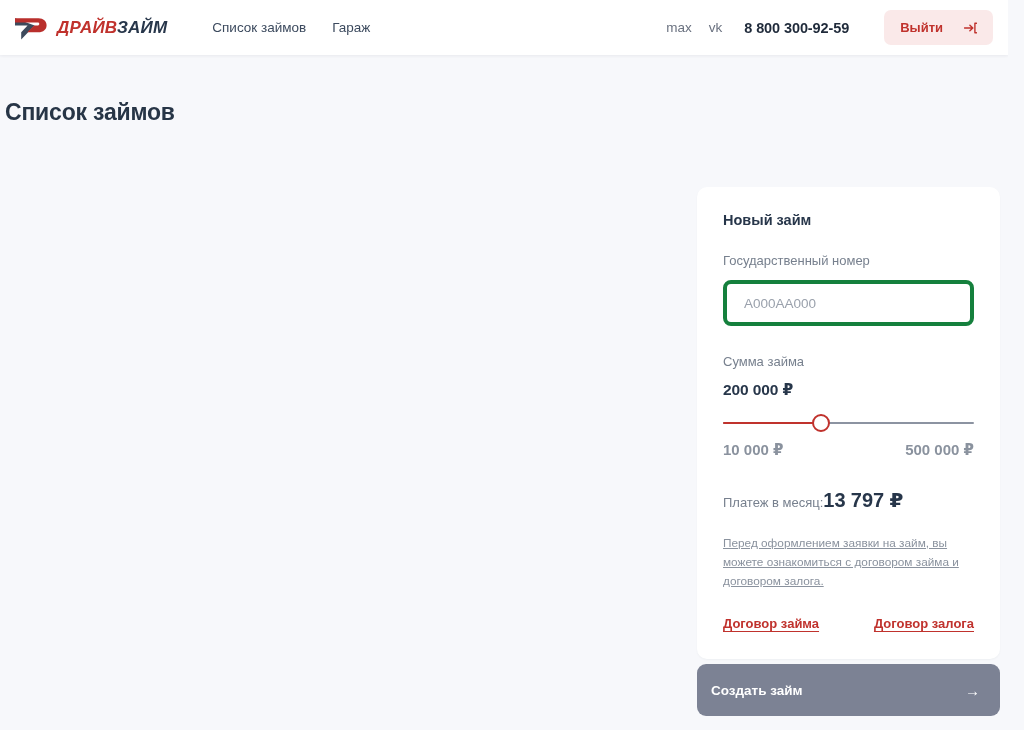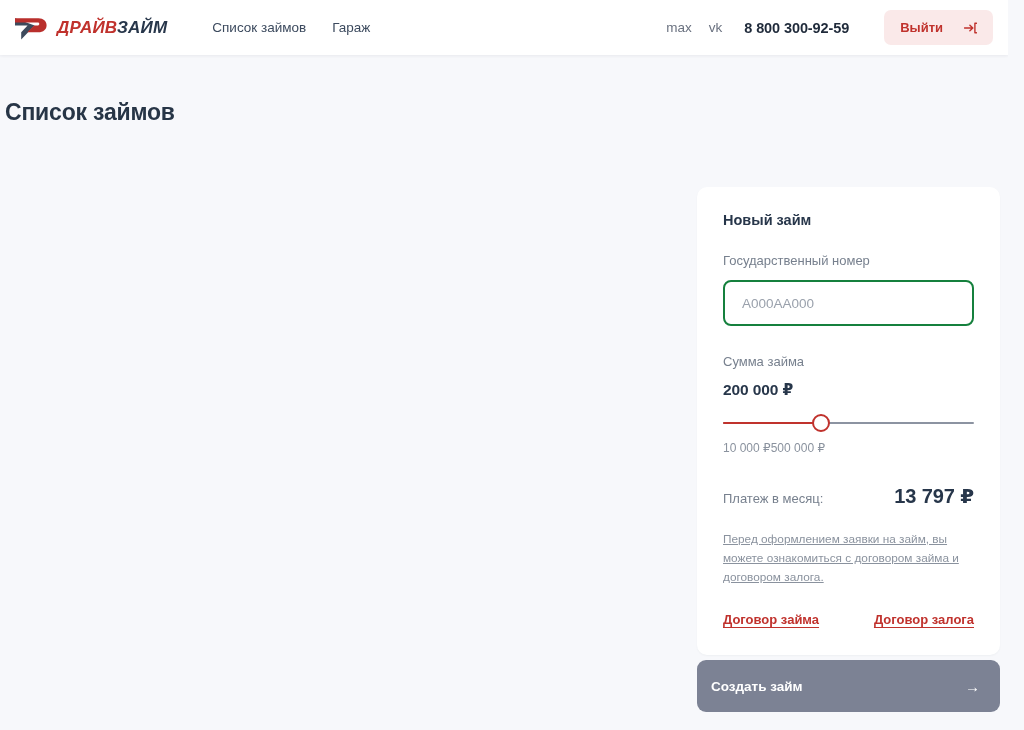--- a/index.html
+++ b/index.html
@@ -154,21 +154,21 @@
 
   .field-label {
     font-size: 13px;
     color: #77808e;
     margin-bottom: 12px;
   }
 
   .plate-input {
     width: 100%;
     height: 46px;
-    border: 2px solid #15803d;
+    border: 4px solid #15803d;
     border-radius: 8px;
     background: #ffffff;
     font-family: inherit;
     font-size: 13.5px;
     color: #2f3b4c;
     padding: 0 17px;
     outline: none;
   }
   .plate-input::placeholder { color: #9aa1ac; }
 
@@ -218,27 +218,28 @@
     height: 18px;
     margin-left: -9px;
     border-radius: 50%;
     background: #ffffff;
     border: 2px solid #c0322d;
     cursor: pointer;
   }
 
   .slider-bounds {
     display: flex;
-    font-size: 12px;
+    justify-content: space-between;
+    font-size: 15px;
     color: #8a929e;
+    font-weight: bold;
   }
 
   .payment-row {
     display: flex;
-    justify-content: space-between;
     align-items: baseline;
     margin-top: 29px;
   }
   .payment-label {
     font-size: 13px;
     color: #77808e;
   }
   .payment-value {
     font-size: 20px;
     font-weight: bold;

